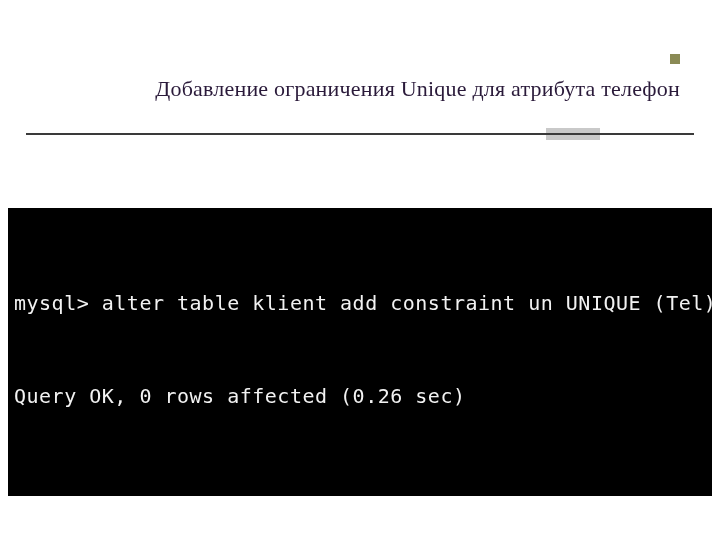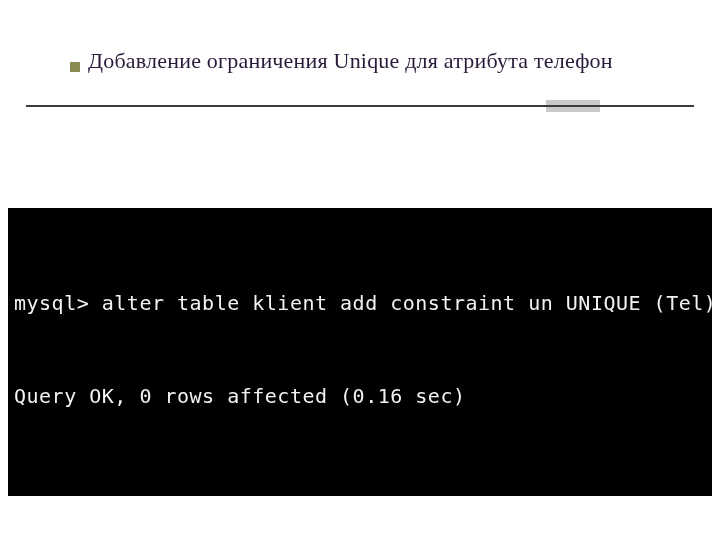--- a/index.html
+++ b/index.html
@@ -15,22 +15,23 @@
     width: 100%;
     height: 100%;
     padding-top: 48px;
   }
   .title-wrap {
     padding-left: 70px;
     padding-right: 40px;
   }
   .bullet-row {
     display: flex;
-    align-items: center;
-    gap: 8px;
+    align-items: flex-end;
+    gap: 18px;
+    flex-direction: column;
   }
   .bullet {
     width: 10px;
     height: 10px;
     background: #8a8a55;
     flex: 0 0 auto;
     position: relative;
     top: 6px;
   }
   .slide-title {
@@ -88,15 +89,15 @@
     </div>
   </div>
 
   <div class="rule-bar">
     <div class="rule-stub"></div>
     <div class="rule-line"></div>
   </div>
 
   <div class="terminal">
     <span class="line">mysql&gt; alter table klient add constraint un UNIQUE (Tel);</span>
-    <span class="line">Query OK, 0 rows affected (0.16 sec)</span>
+    <span class="line">Query OK, 0 rows affected (0.26 sec)</span>
   </div>
 </div>
 
 </body></html>

